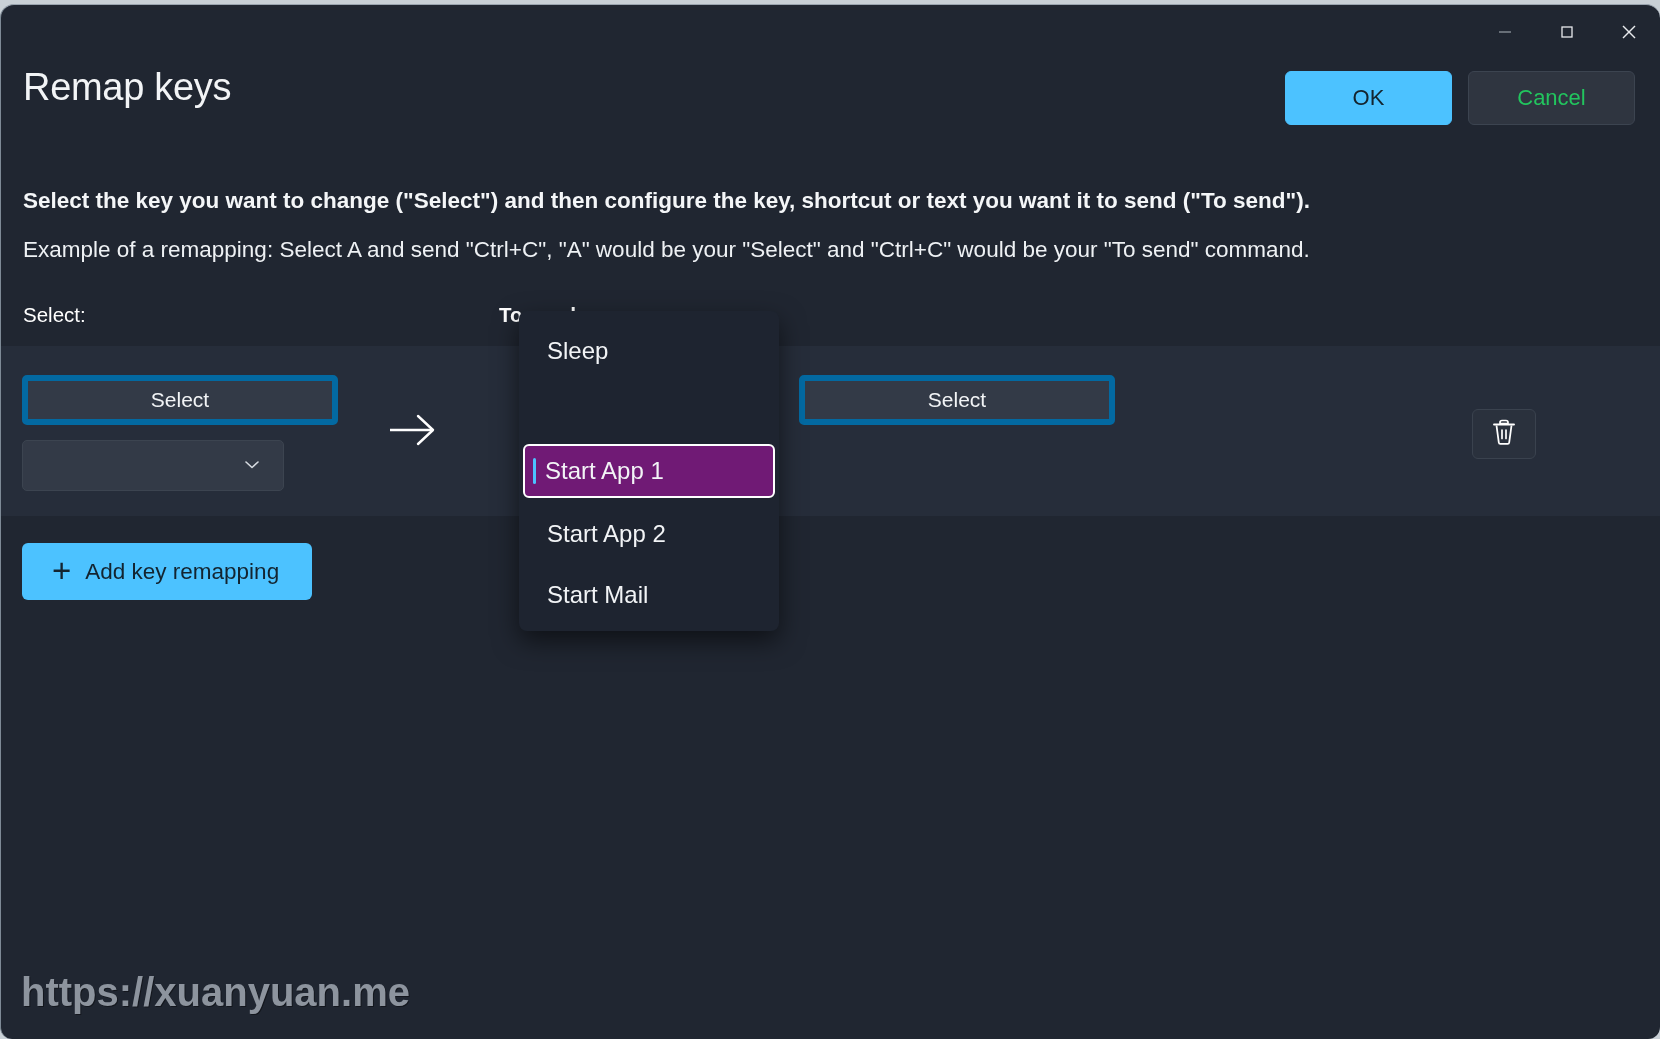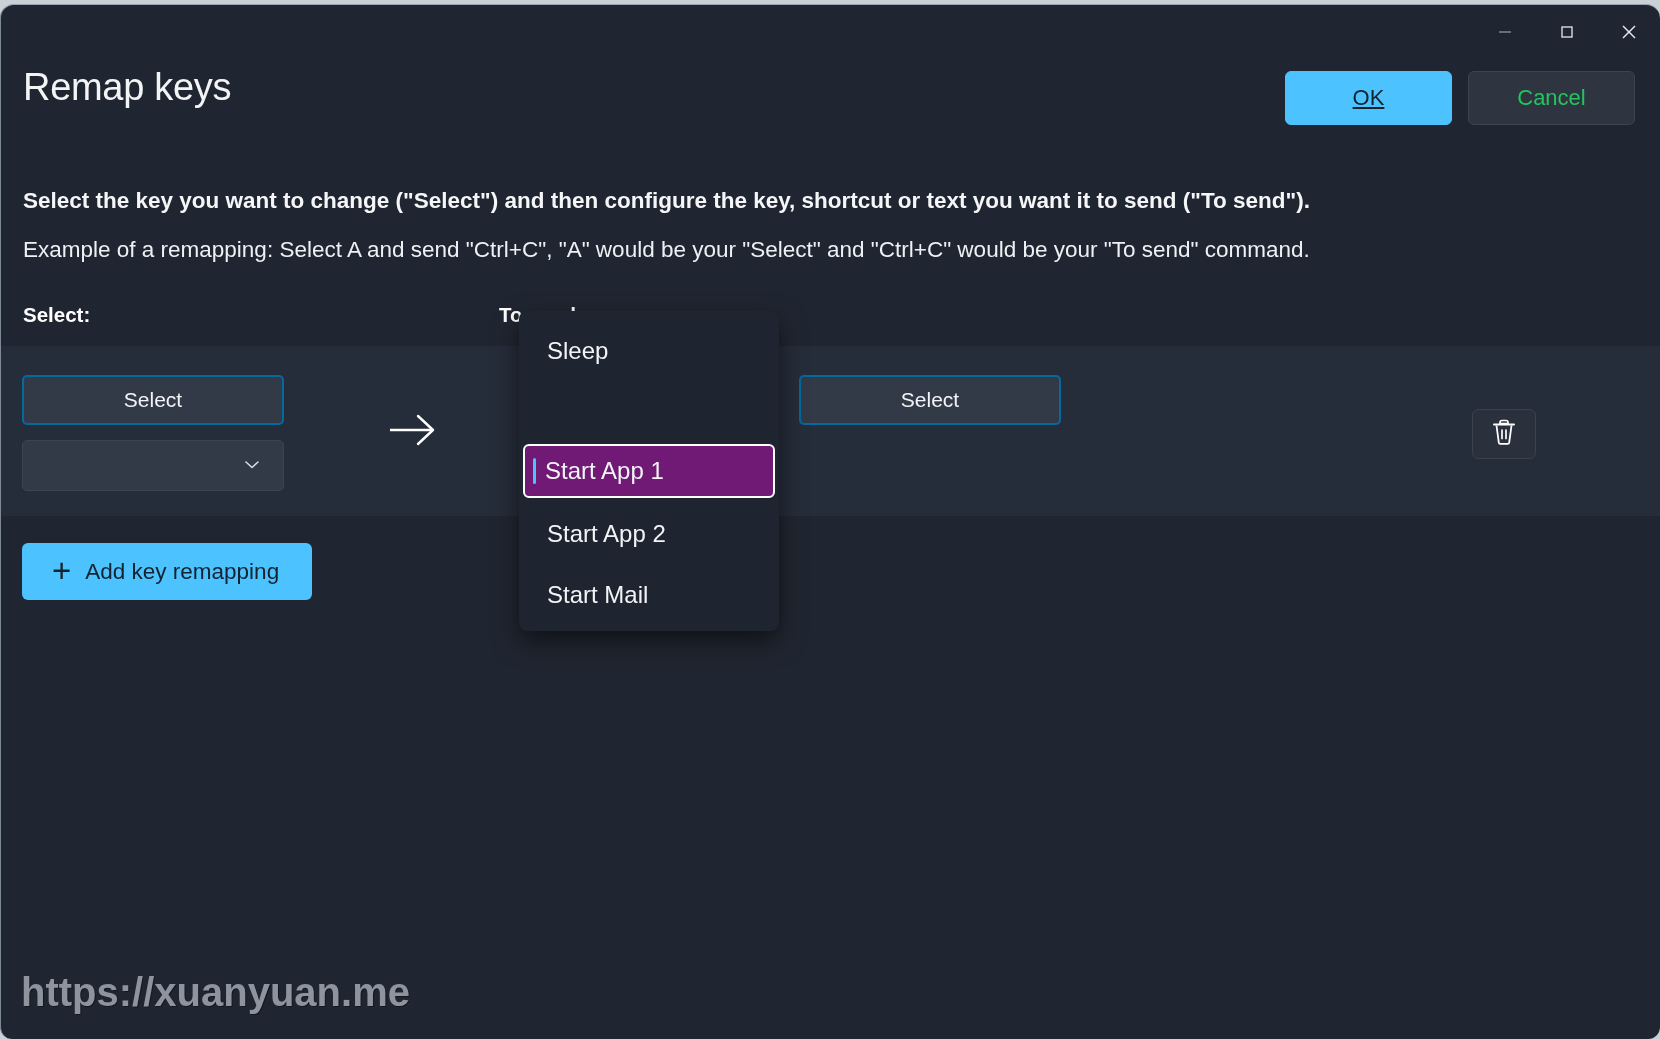--- a/index.html
+++ b/index.html
@@ -79,21 +79,20 @@
     display: flex;
     align-items: center;
     justify-content: center;
     cursor: default;
     box-sizing: border-box;
   }
   #ok-button {
     background: #4cc2ff;
     color: #14242e;
     border: 1px solid #4cc2ff;
-    text-decoration: underline;
   }
   #cancel-button {
     background: #2f3540;
     color: #22c55e;
     border: 1px solid #3c4450;
   }
 
   
   #desc-line1 {
     position: absolute;
@@ -112,21 +111,21 @@
     color: #eef1f4;
     white-space: nowrap;
   }
 
   
   #label-select {
     position: absolute;
     left: 22px;
     top: 298px;
     font-size: 20.5px;
-    font-weight: bold;
+    font-weight: normal;
     color: #ffffff;
   }
   #label-tosend {
     position: absolute;
     left: 498px;
     top: 298px;
     font-size: 20.5px;
     font-weight: bold;
     color: #ffffff;
   }
@@ -136,25 +135,25 @@
     position: absolute;
     left: 0;
     top: 341px;
     width: 1660px;
     height: 170px;
     background: #262d3a;
   }
 
   .select-btn {
     position: absolute;
-    width: 262px;
+    width: 316px;
     height: 50px;
     border-radius: 5px;
     background: #333a47;
-    border: 2px solid #0369a1;
+    border: 6px solid #0369a1;
     color: #f2f4f6;
     font-size: 21px;
     display: flex;
     align-items: center;
     justify-content: center;
     box-sizing: border-box;
     cursor: default;
   }
   #select-key-button { left: 21px; top: 29px; }
   #tosend-key-button { left: 798px; top: 29px; }

